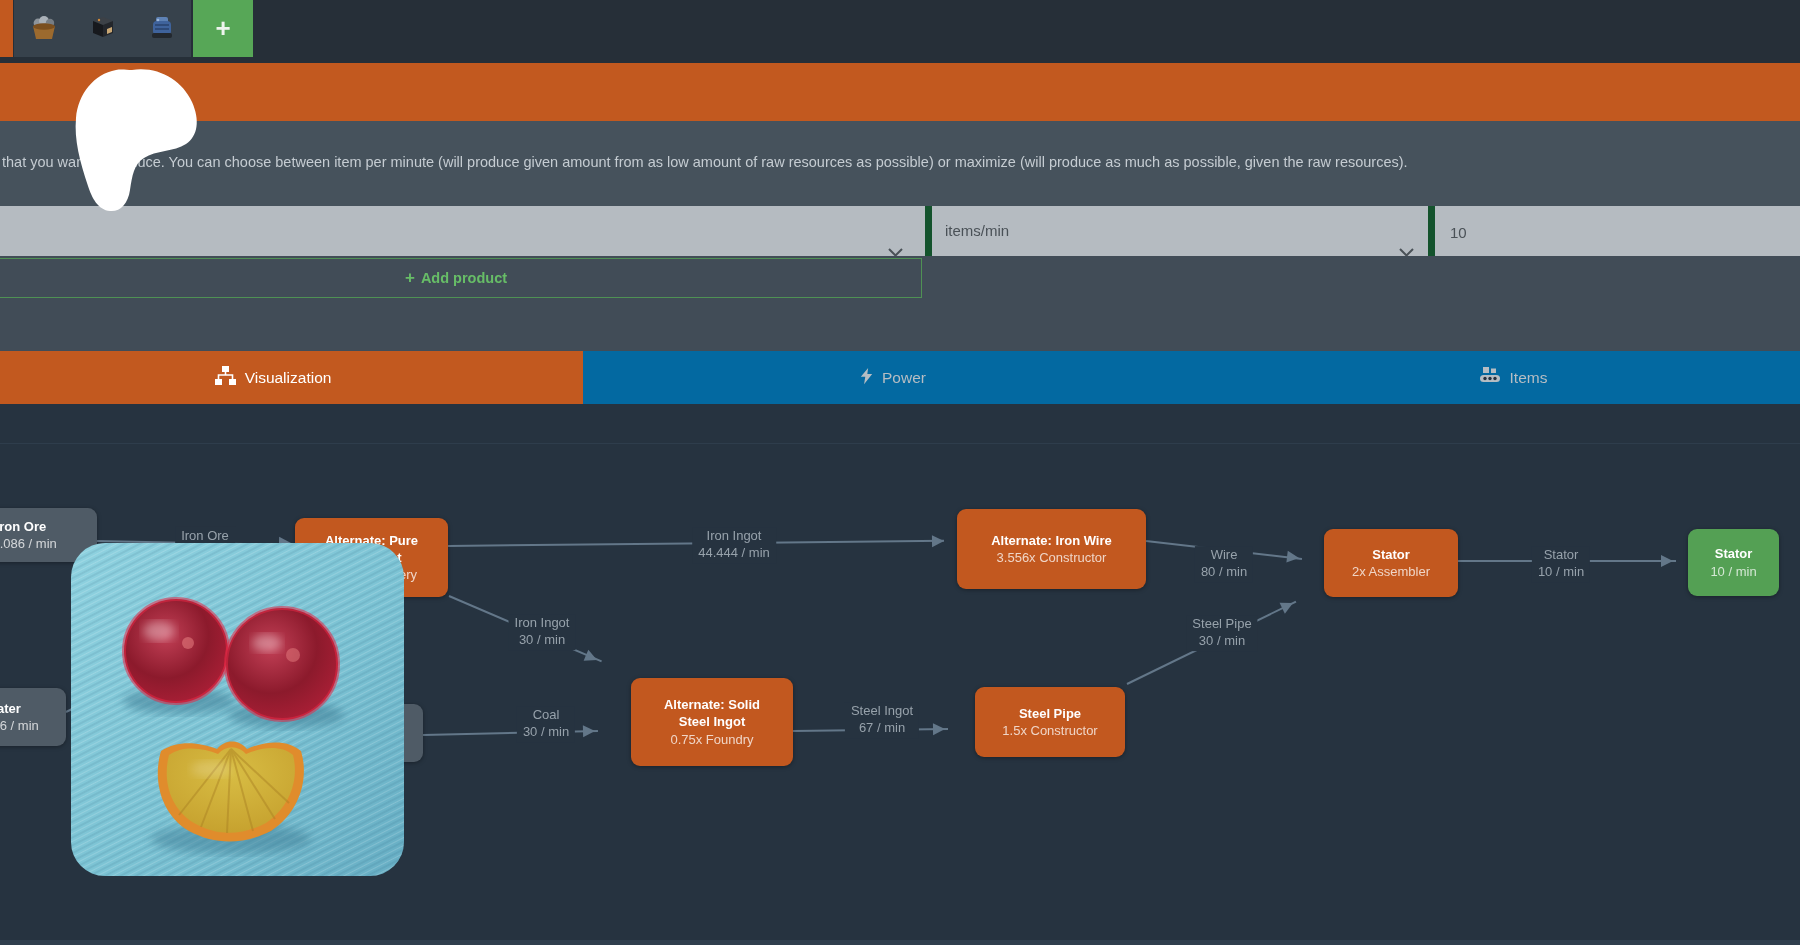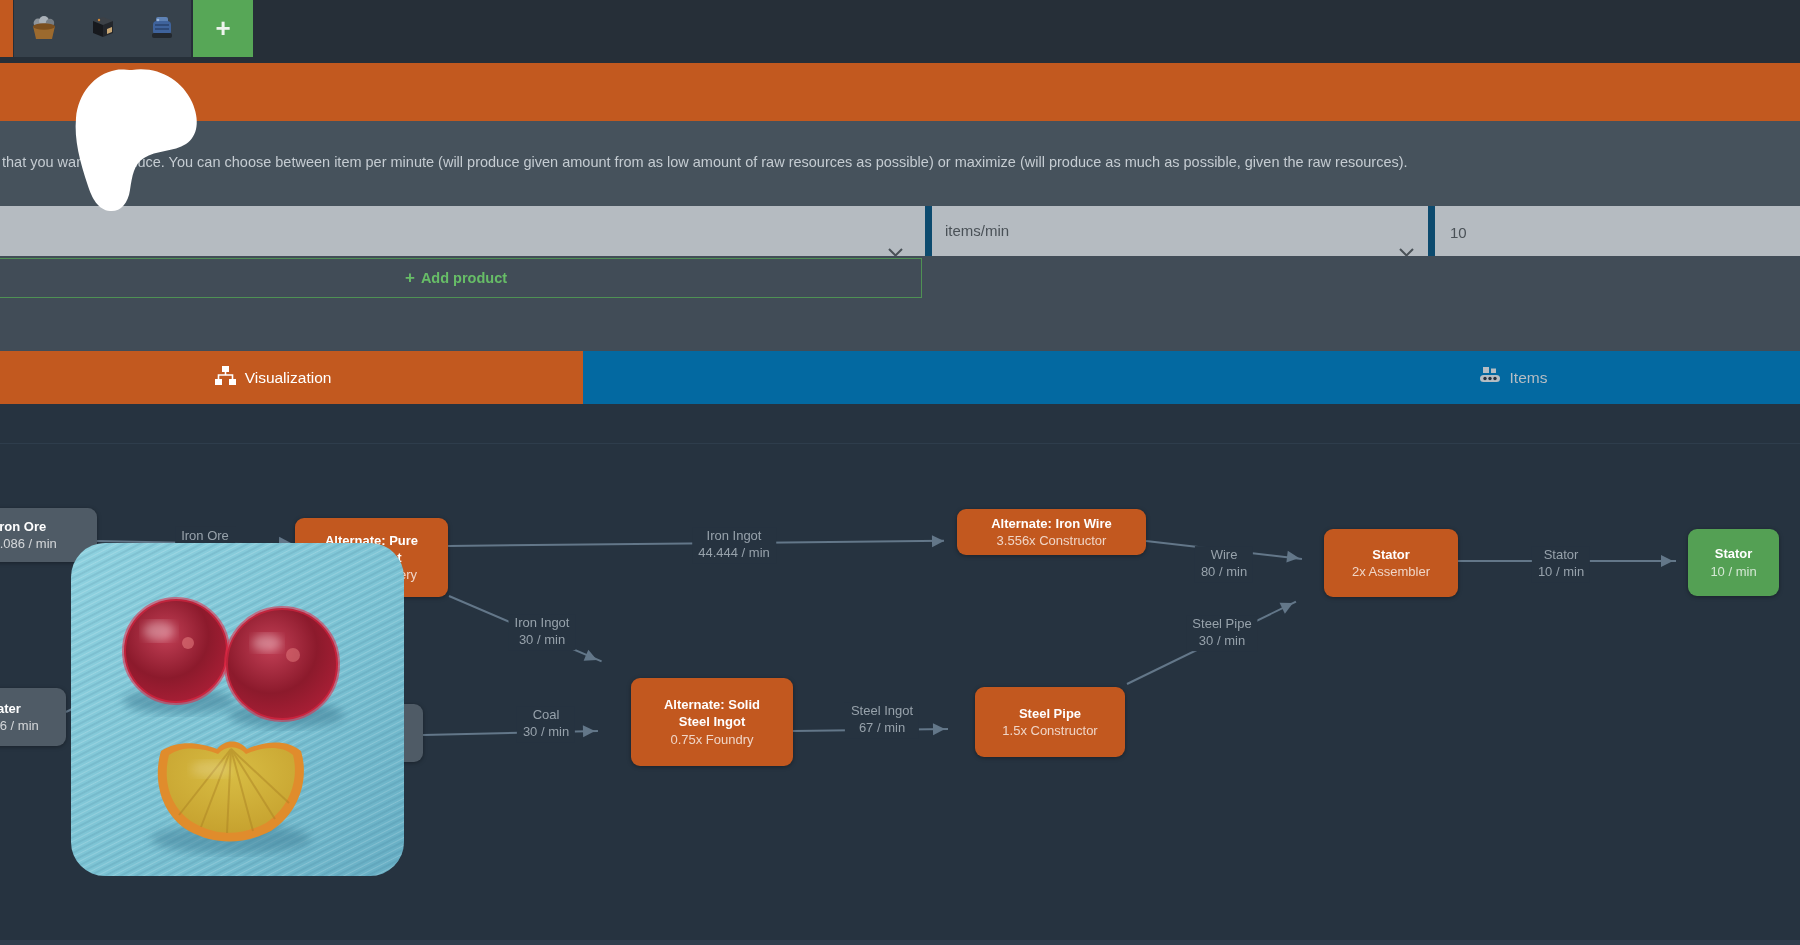--- a/index.html
+++ b/index.html
@@ -8,21 +8,21 @@
   .band{position:absolute;left:0;width:100%;}
   .topbar{top:0;height:63px;background:#262f38;}
   .ftab-sliver{position:absolute;left:0;top:0;width:13px;height:57px;background:#c2591f;}
   .ftabs{position:absolute;left:14px;top:0;width:177px;height:57px;background:#37424c;display:flex;}
   .ftab{width:59px;height:57px;display:flex;align-items:center;justify-content:center;cursor:pointer;}
   .newtab{position:absolute;left:193px;top:0;width:60px;height:57px;background:#57a757;color:#eef4ee;
     font-size:26px;font-weight:bold;display:flex;align-items:center;justify-content:center;}
   .orangeband{top:63px;height:58px;background:#c2591f;}
   .descband{top:121px;height:85px;background:#46525c;}
   .desc{position:absolute;left:2px;top:33px;white-space:nowrap;font-size:14.5px;color:#c5ccd2;}
-  .formrow{top:206px;height:50px;background:#0c4a6e;}
+  .formrow{top:206px;height:50px;background:#14532d;}
   .field{position:absolute;top:0;height:50px;background:#b5bbc1;color:#4a5157;font-size:15px;line-height:50px;}
   .field .val{display:inline-block;padding-left:13px;}
   .chev{position:absolute;top:21px;}
   .panel{top:256px;height:95px;background:#414c57;}
   .addbtn{position:absolute;left:-10px;top:2px;width:932px;height:40px;border:1px solid #4f9154;
     background:transparent;color:#67bd67;font-size:14.5px;font-weight:bold;display:flex;gap:6px;
     align-items:center;justify-content:center;cursor:pointer;font-family:"Liberation Sans",sans-serif;}
   .viewtabs{top:351px;height:53px;background:#0369a1;}
   .vtab{position:absolute;top:0;height:53px;width:620px;display:flex;align-items:center;justify-content:center;
     gap:9px;font-size:15.5px;color:#b6bdc3;cursor:pointer;}
@@ -138,20 +138,28 @@
       <span>
         <svg width="21" height="20" viewBox="0 0 21 20">
           <rect x="7" y="0" width="7" height="6" fill="#fff"></rect>
           <path d="M10.5,6 V9 M3.5,13 V9 H17.5 V13" stroke="#fff" stroke-width="1.6" fill="none"></path>
           <rect x="0" y="13" width="7" height="6" fill="#fff"></rect>
           <rect x="14" y="13" width="7" height="6" fill="#fff"></rect>
         </svg>
       </span>
       <span>Visualization</span>
     </div>
+    <div class="vtab" style="left:583px;">
+      <span>
+        <svg width="13" height="20" viewBox="0 0 16 20">
+            <path d="M10,0 L1,11 H6.5 L5,20 L15,7.5 H9 Z" fill="#b6bdc3"></path>
+          </svg>
+      </span>
+      <span>Power</span>
+    </div>
     <div class="vtab" style="left:1203px;">
       <span>
         <svg width="22" height="19" viewBox="0 0 22 19">
           <rect x="4" y="1" width="6" height="6" fill="#b6bdc3"></rect>
           <rect x="12" y="2.5" width="5" height="4.5" fill="#b6bdc3"></rect>
           <rect x="1" y="9" width="20" height="7" rx="3.5" fill="#b6bdc3"></rect>
           <circle cx="6" cy="12.5" r="1.7" fill="#253240"></circle>
           <circle cx="11" cy="12.5" r="1.7" fill="#253240"></circle>
           <circle cx="16" cy="12.5" r="1.7" fill="#253240"></circle>
         </svg>
@@ -223,21 +231,21 @@
   </div>
   <div class="node res" style="left:285px;top:704px;width:138px;height:58px;">
     <span class="t">Coal</span>
     <span class="s">30 / min</span>
   </div>
   <div class="node rec" style="left:295px;top:518px;width:153px;height:79px;">
     <span class="t">Alternate: Pure</span>
     <span class="t">Iron Ingot</span>
     <span class="s">1.145x Refinery</span>
   </div>
-  <div class="node rec" style="left:957px;top:509px;width:189px;height:46px;">
+  <div class="node rec" style="left:957px;top:509px;width:189px;height:80px;">
     <span class="t">Alternate: Iron Wire</span>
     <span class="s">3.556x Constructor</span>
   </div>
   <div class="node rec" style="left:631px;top:678px;width:162px;height:88px;text-align:center;">
     <span class="t">Alternate: Solid</span>
     <span class="t">Steel Ingot</span>
     <span class="s">0.75x Foundry</span>
   </div>
   <div class="node rec" style="left:975px;top:687px;width:150px;height:70px;">
     <span class="t">Steel Pipe</span>

